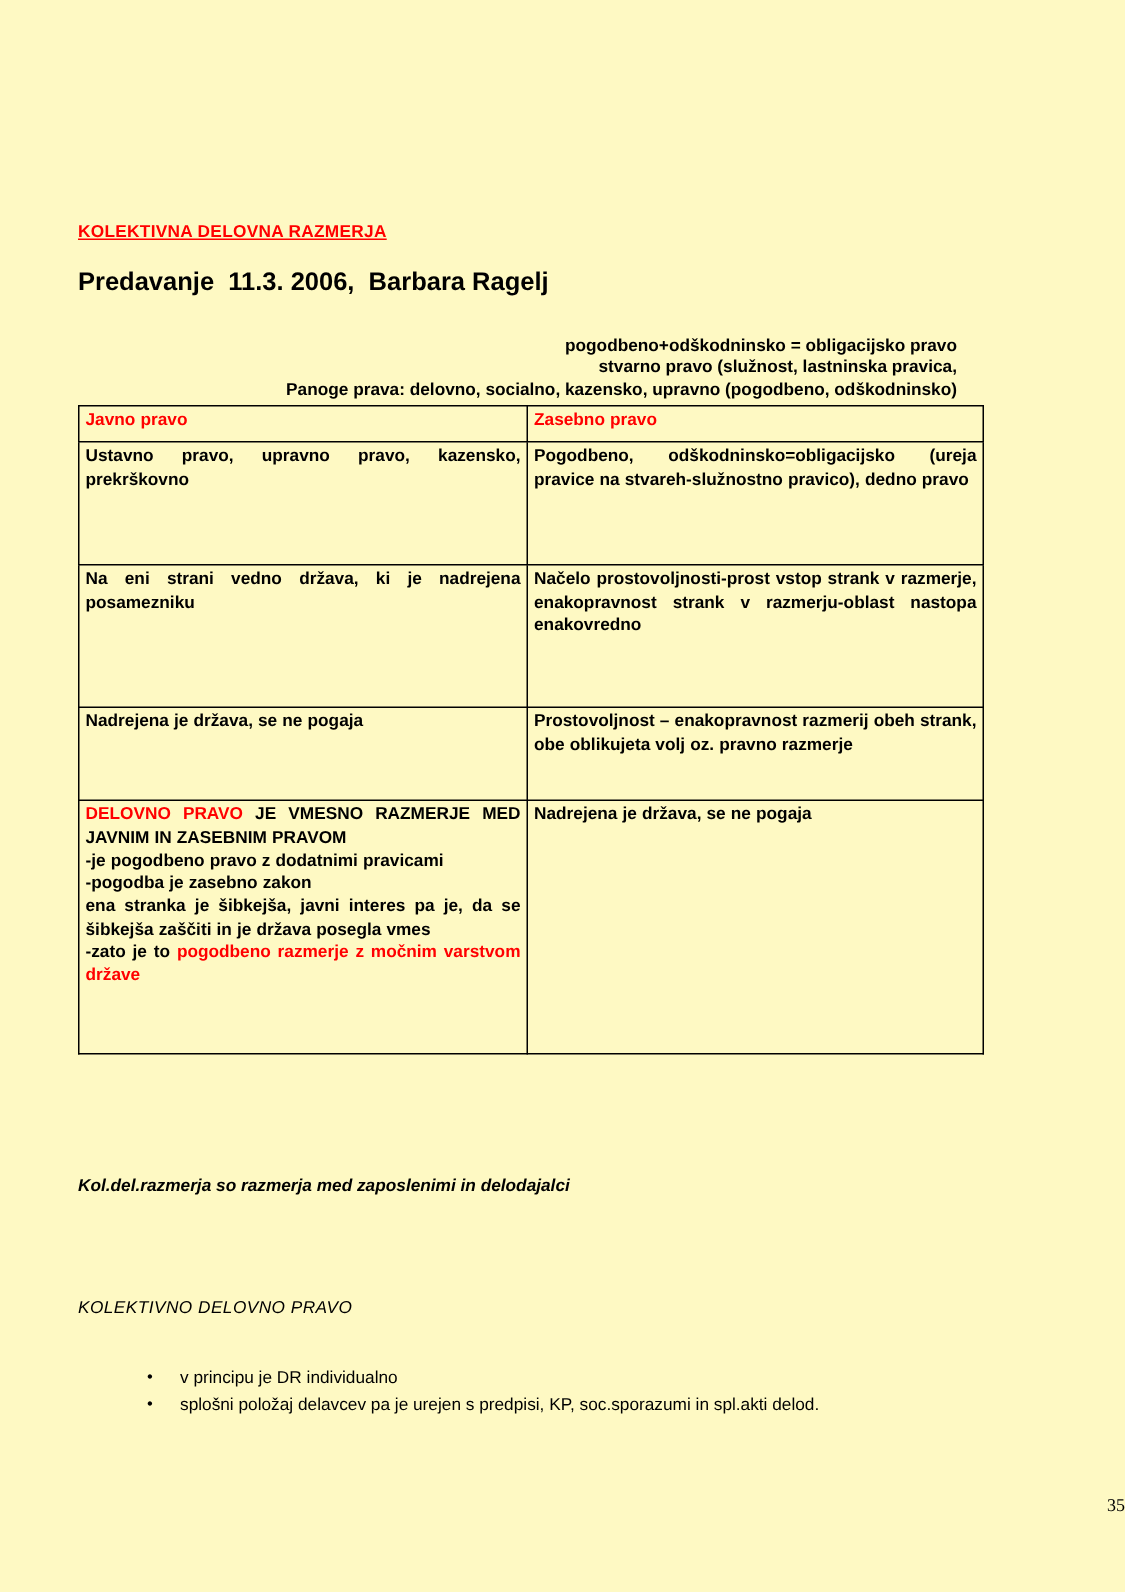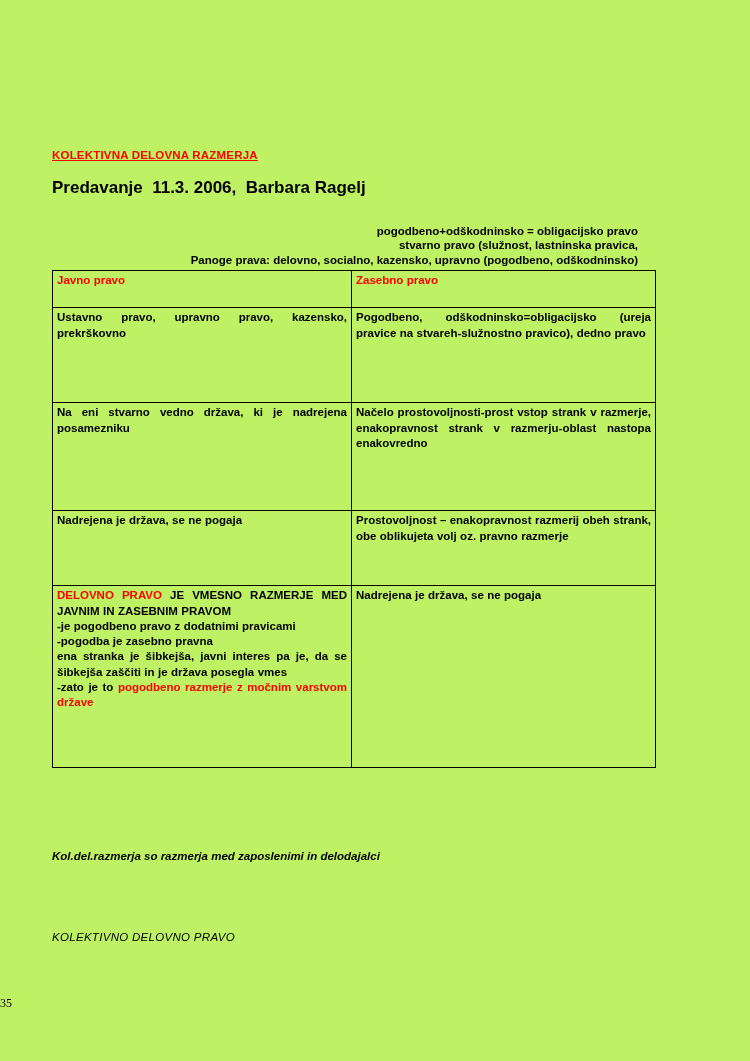--- a/index.html
+++ b/index.html
@@ -13,21 +13,21 @@
     position: relative;
     font-family: "Liberation Sans", sans-serif;
     color: #000000;
     overflow: hidden;
   }
   .page {
     position: absolute;
     left: 0; top: 0;
     width: 750px;
     height: 1061px;
-    background: #bef264;
+    background: #fef9c3;
   }
   .content {
     position: absolute;
     left: 52px;
     top: 148px;
     width: 586px;
   }
 
   
   .doc-title {
@@ -61,21 +61,21 @@
   
   table.law-table {
     border-collapse: collapse;
     width: 585px;
     table-layout: fixed;
     border: 1.4px solid #000000;
   }
   table.law-table td {
     border: 1.4px solid #000000;
     vertical-align: top;
-    padding: 2px 4px 19px 4px;
+    padding: 2px 4px 6px 4px;
     font-weight: bold;
     font-size: 11.5px;
     line-height: 15.2px;
     text-align: justify;
     text-justify: inter-word;
     word-spacing: 0.2px;
   }
   table.law-table td.col-left  { width: 290px; }
   table.law-table td.col-right { width: 295px; }
   td.hdr {
@@ -127,21 +127,21 @@
     top: -1px;
     font-size: 11px;
   }
 
   
   .page-number {
     position: absolute;
     left: 0;
     top: 996px;
     width: 750px;
-    text-align: left;
+    text-align: right;
     font-size: 12px;
     font-family: "Liberation Serif", serif;
   }
 </style>
 </head>
 <body>
 
 <div class="page">
   <div class="content">
 
@@ -163,44 +163,48 @@
           <td class="col-left hdr">Javno pravo</td>
           <td class="col-right hdr">Zasebno pravo</td>
         </tr>
 
         <tr>
           <td class="col-left tall-1">Ustavno pravo, upravno pravo, kazensko, prekrškovno</td>
           <td class="col-right tall-1">Pogodbeno, odškodninsko=obligacijsko (ureja pravice na stvareh-služnostno pravico), dedno pravo</td>
         </tr>
 
         <tr>
-          <td class="col-left tall-2">Na eni stvarno vedno država, ki je nadrejena posamezniku</td>
+          <td class="col-left tall-2">Na eni strani vedno država, ki je nadrejena posamezniku</td>
           <td class="col-right tall-2">Načelo prostovoljnosti-prost vstop strank v razmerje, enakopravnost strank v razmerju-oblast nastopa enakovredno</td>
         </tr>
 
 
         <tr>
           <td class="col-left tall-4">Nadrejena je država, se ne pogaja</td>
           <td class="col-right tall-4">Prostovoljnost – enakopravnost razmerij obeh strank, obe oblikujeta volj oz. pravno razmerje</td>
         </tr>
 
         <tr>
           <td class="col-left tall-5">
             <span class="red">DELOVNO PRAVO</span><span> JE VMESNO RAZMERJE MED JAVNIM IN ZASEBNIM PRAVOM</span>
             <div class="nojust">-je pogodbeno pravo z dodatnimi pravicami</div>
-            <div class="nojust">-pogodba je zasebno pravna</div>
+            <div class="nojust">-pogodba je zasebno zakon</div>
             <div>ena stranka je šibkejša, javni interes pa je, da se šibkejša zaščiti in je država posegla vmes</div>
             <div><span>-zato je to </span><span class="red">pogodbeno razmerje z močnim varstvom države</span></div>
           </td>
           <td class="col-right tall-5 nojust">Nadrejena je država, se ne pogaja</td>
         </tr>
       </tbody>
     </table>
 
     <div class="note-line">Kol.del.razmerja so razmerja med zaposlenimi in delodajalci</div>
 
     <div class="section-heading">KOLEKTIVNO DELOVNO PRAVO</div>
 
+    <ul class="bullets">
+      <li>v principu je DR individualno</li>
+      <li>splošni položaj delavcev pa je urejen s predpisi, KP, soc.sporazumi in spl.akti delod.</li>
+    </ul>
 
   </div>
 
   <div class="page-number">35</div>
 </div>
 
 </body></html>

